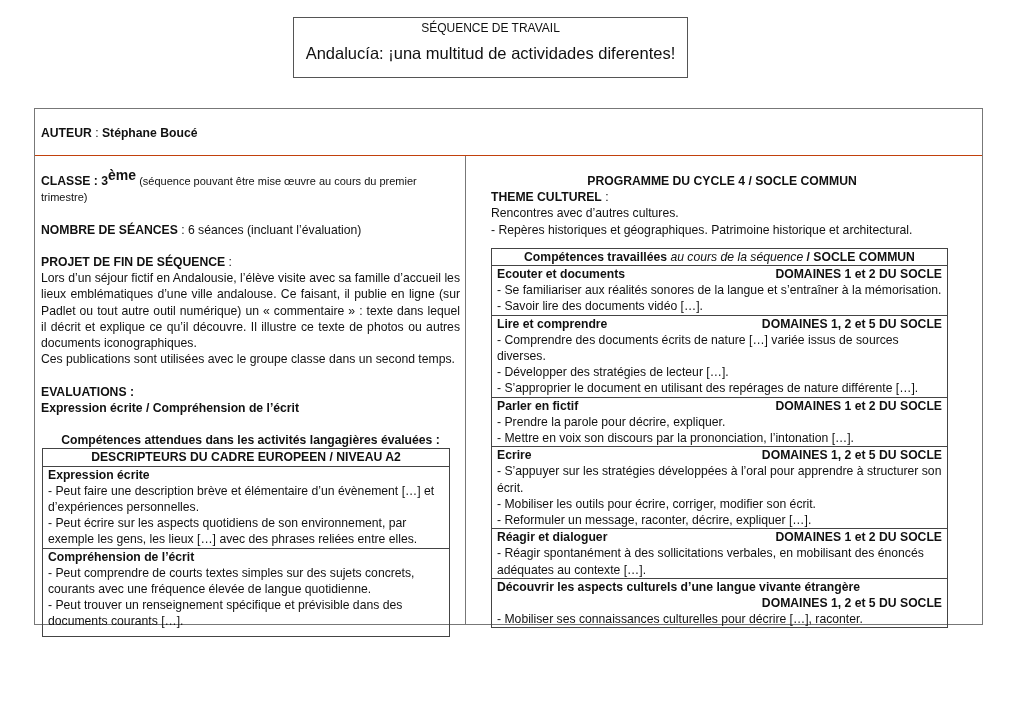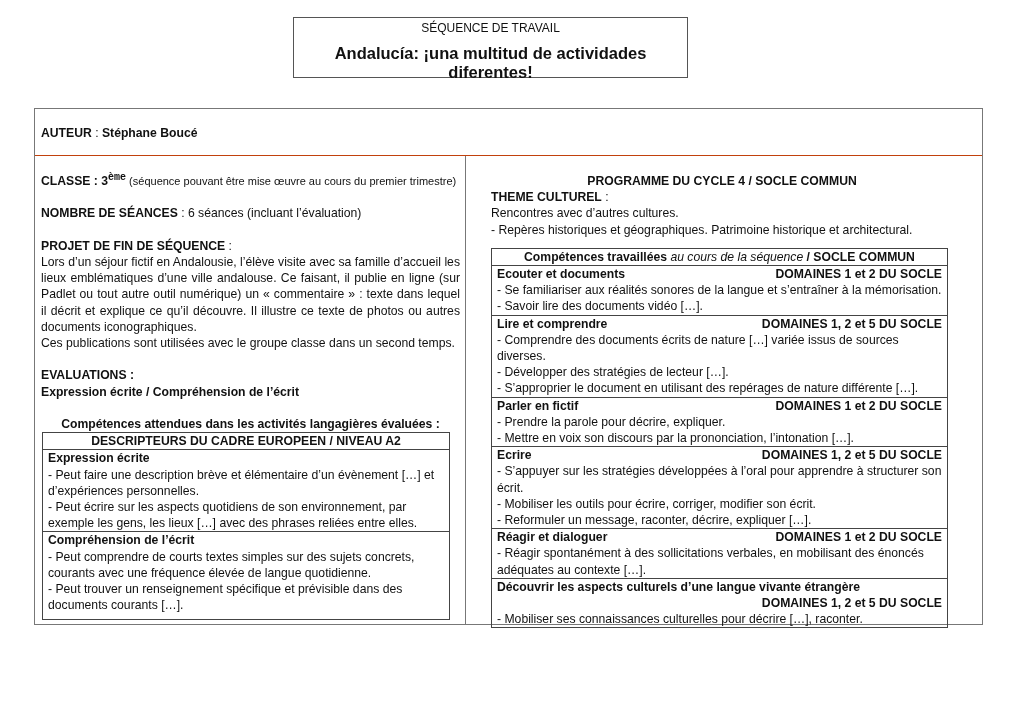--- a/index.html
+++ b/index.html
@@ -5,21 +5,21 @@
     html, body { margin: 0; padding: 0; background: #ffffff; }
     body {
       width: 1024px; height: 725px; position: relative; overflow: hidden;
       font-family: "Liberation Sans", sans-serif; color: #111; font-size: 12.2px;
     }
     .title-box {
       position: absolute; left: 293px; top: 17px; width: 395px; height: 61px;
       border: 1px solid #555; box-sizing: border-box; text-align: center;
     }
     .title-box .kicker { font-weight: normal; font-size: 12px; margin-top: 3px; }
-    .title-box .main { font-weight: bold; font-size: 16.5px; margin-top: 9px; }
+    .title-box .main { font-weight: normal; font-size: 16.5px; margin-top: 9px; }
 
     .outer {
       position: absolute; left: 34px; top: 108px; width: 949px; height: 517px;
       border: 1.5px solid #777; box-sizing: border-box;
     }
     .author-row {
       position: absolute; left: 0; top: 0; right: 0; height: 47px;
       border-bottom: 1px solid #c2410c; box-sizing: border-box;
       padding: 17px 0 0 6px;
     }
@@ -29,21 +29,21 @@
     }
     .left-col {
       position: absolute; left: 6px; top: 64px; width: 419px; line-height: 16.2px;
     }
     .right-col {
       position: absolute; left: 456px; top: 64px; width: 462px; line-height: 16.2px;
     }
     b, .b { font-weight: bold; }
     .center { text-align: center; }
     .just { text-align: justify; }
-    sup { font-size: 10px; line-height: 0; font-family: Liberation Mono, monospace; }
+    sup { font-size: 14px; line-height: 0; }
     .small { font-size: 11px; }
     .gap { height: 16.2px; }
 
     table.frame {
       border-collapse: collapse; width: 100%; font-size: 12.2px;
     }
     table.frame td {
       border: 1px solid #444; padding: 0 5px; vertical-align: top; line-height: 16.2px;
     }
     .left-table { margin-left: 1px; width: 408px !important; }

